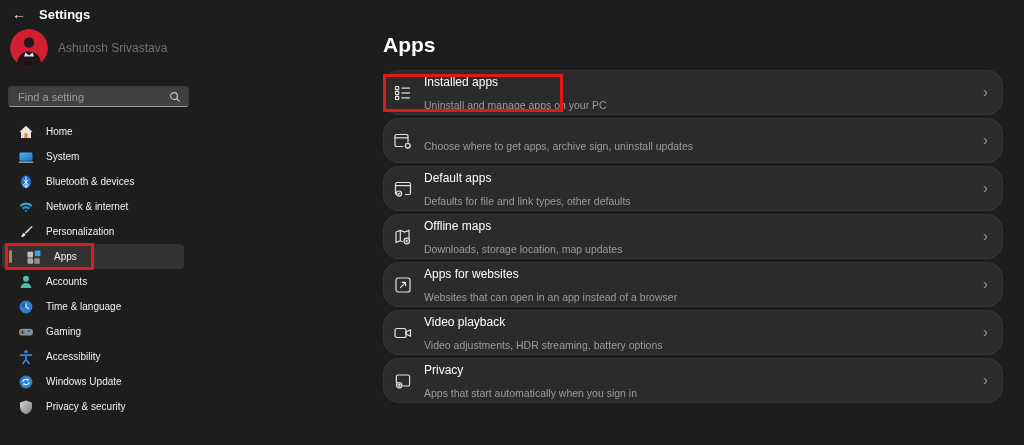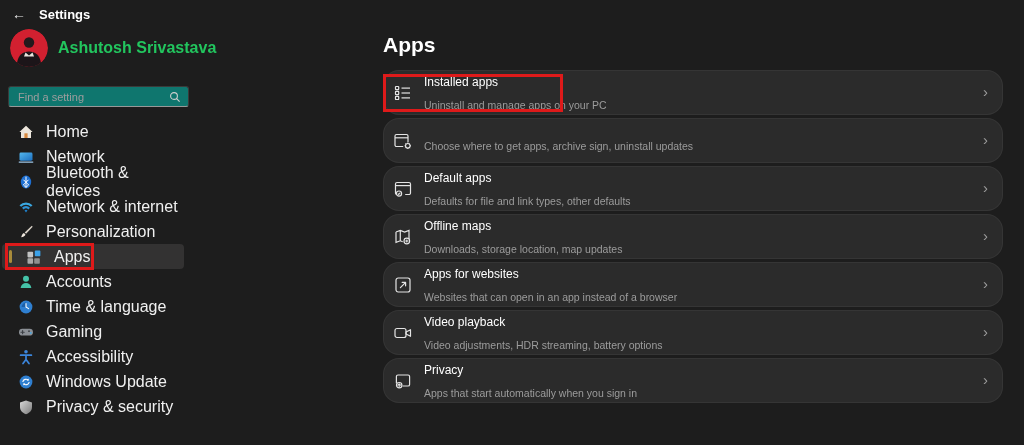--- a/index.html
+++ b/index.html
@@ -11,41 +11,41 @@
     color:#f2f2f2;
   }
   
   .top-header { position:absolute; left:12px; top:6px; display:flex; align-items:center; gap:13px; }
   .back-btn { color:#e8e8e8; font-size:14px; line-height:16px; cursor:pointer; background:none; border:none; font-family:inherit; }
   .win-title { font-size:13px; font-weight:700; color:#ffffff;text-align:center; }
 
   
   .profile { position:absolute; left:10px; top:29px; display:flex; align-items:center; gap:10px; cursor:pointer; }
   .avatar { width:38px; height:38px; border-radius:50%; overflow:hidden; flex:0 0 auto; }
-  .profile-name { font-size:16px; font-weight:700; color:#22c55e; }
+  .profile-name { font-size:12px; font-weight:400; color:#737373; }
 
   
   .search-box {
     position:absolute; left:8px; top:86px; width:181px; height:21px;
-    background:#0f766e; border:1px solid #3a3a3a; border-bottom:1px solid #989898;
+    background:#404040; border:1px solid #3a3a3a; border-bottom:1px solid #989898;
     border-radius:3px; display:flex; align-items:center; padding:0 7px 0 9px;
   }
   .search-box input {
     flex:1; background:transparent; border:none; outline:none;
     font-family:inherit; font-size:11px; color:#cfcfcf;
   }
   .search-box input::placeholder { color:#9d9d9d; }
   .search-icon { flex:0 0 auto; display:flex; }
 
   
   .nav { position:absolute; left:0; top:119px; width:200px; }
   .nav-item {
     position:relative; height:25px; margin:0 16px 0 2px; border-radius:4px;
     display:flex; align-items:center; padding-left:16px; gap:12px;
-    font-size:16px; color:#f0f0f0; cursor:pointer;
+    font-size:10px; color:#f0f0f0; cursor:pointer;
   }
   .nav-item.selected { background:#333232; }
   .nav-item .accent-pill {
     position:absolute; left:7px; top:6px; width:3px; height:13px;
     border-radius:2px; background:#aa8c3b;
   }
   .nav-icon { width:16px; height:16px; flex:0 0 auto; display:flex; margin-left:0; }
   .nav-item.selected .nav-icon { margin-left:8px; }
 
   
@@ -120,21 +120,21 @@
             <defs>
               <linearGradient id="gSys" x1="0" y1="0" x2="1" y2="1">
                 <stop offset="0" stop-color="#54b7ee"></stop>
                 <stop offset="1" stop-color="#1c6fc0"></stop>
               </linearGradient>
             </defs>
             <rect x="1.5" y="3.5" width="13" height="8.2" rx="1.4" fill="url(#gSys)"></rect>
             <rect x="0.6" y="12.4" width="14.8" height="1.3" rx="0.65" fill="#9fc6e6"></rect>
           </svg>
       </span>
-      <span>Network</span>
+      <span>System</span>
     </div>
 
     <div class="nav-item">
       <span class="nav-icon">
         <svg width="16" height="16" viewBox="0 0 16 16">
             <ellipse cx="8" cy="8" rx="5.2" ry="6.5" fill="#1d6fd2"></ellipse>
             <path d="M8 2.6v10.8l2.6-2.5-5.2-5.2m5.2 0L5.4 10.9 8 13.4" stroke="#fff" stroke-width="1" fill="none" stroke-linejoin="round"></path>
           </svg>
       </span>
       <span>Bluetooth &amp; devices</span>

